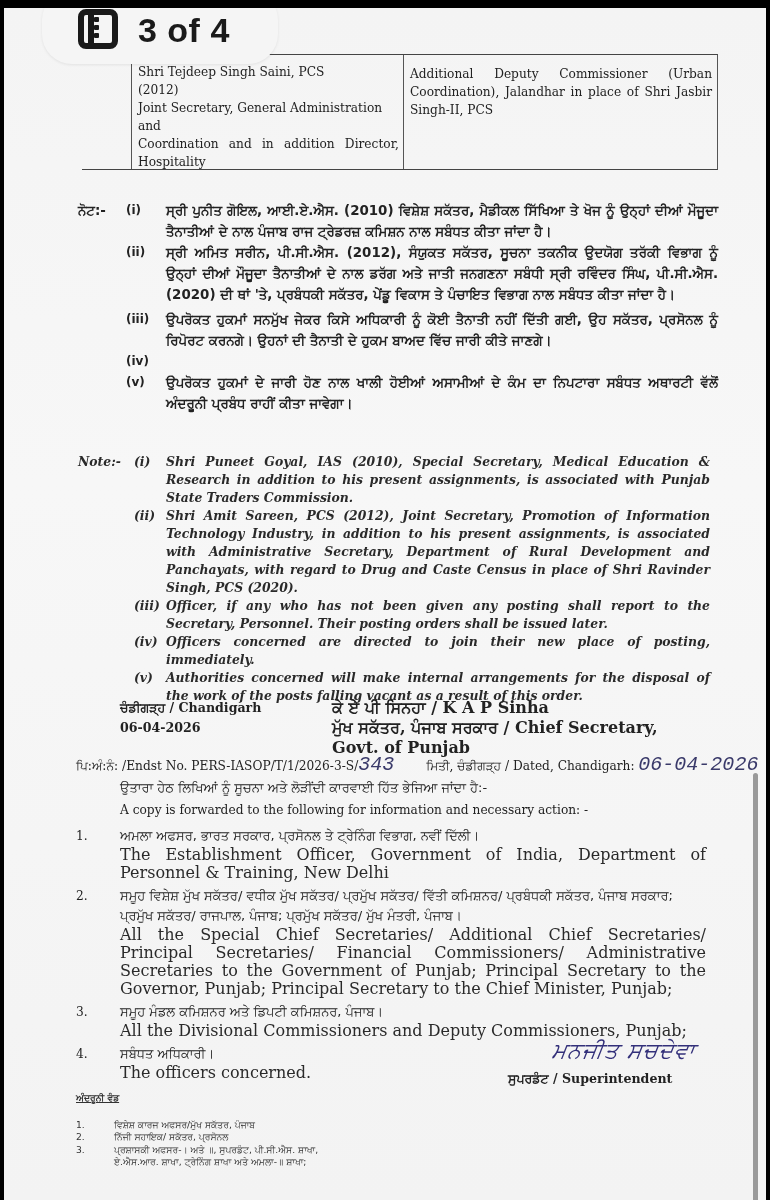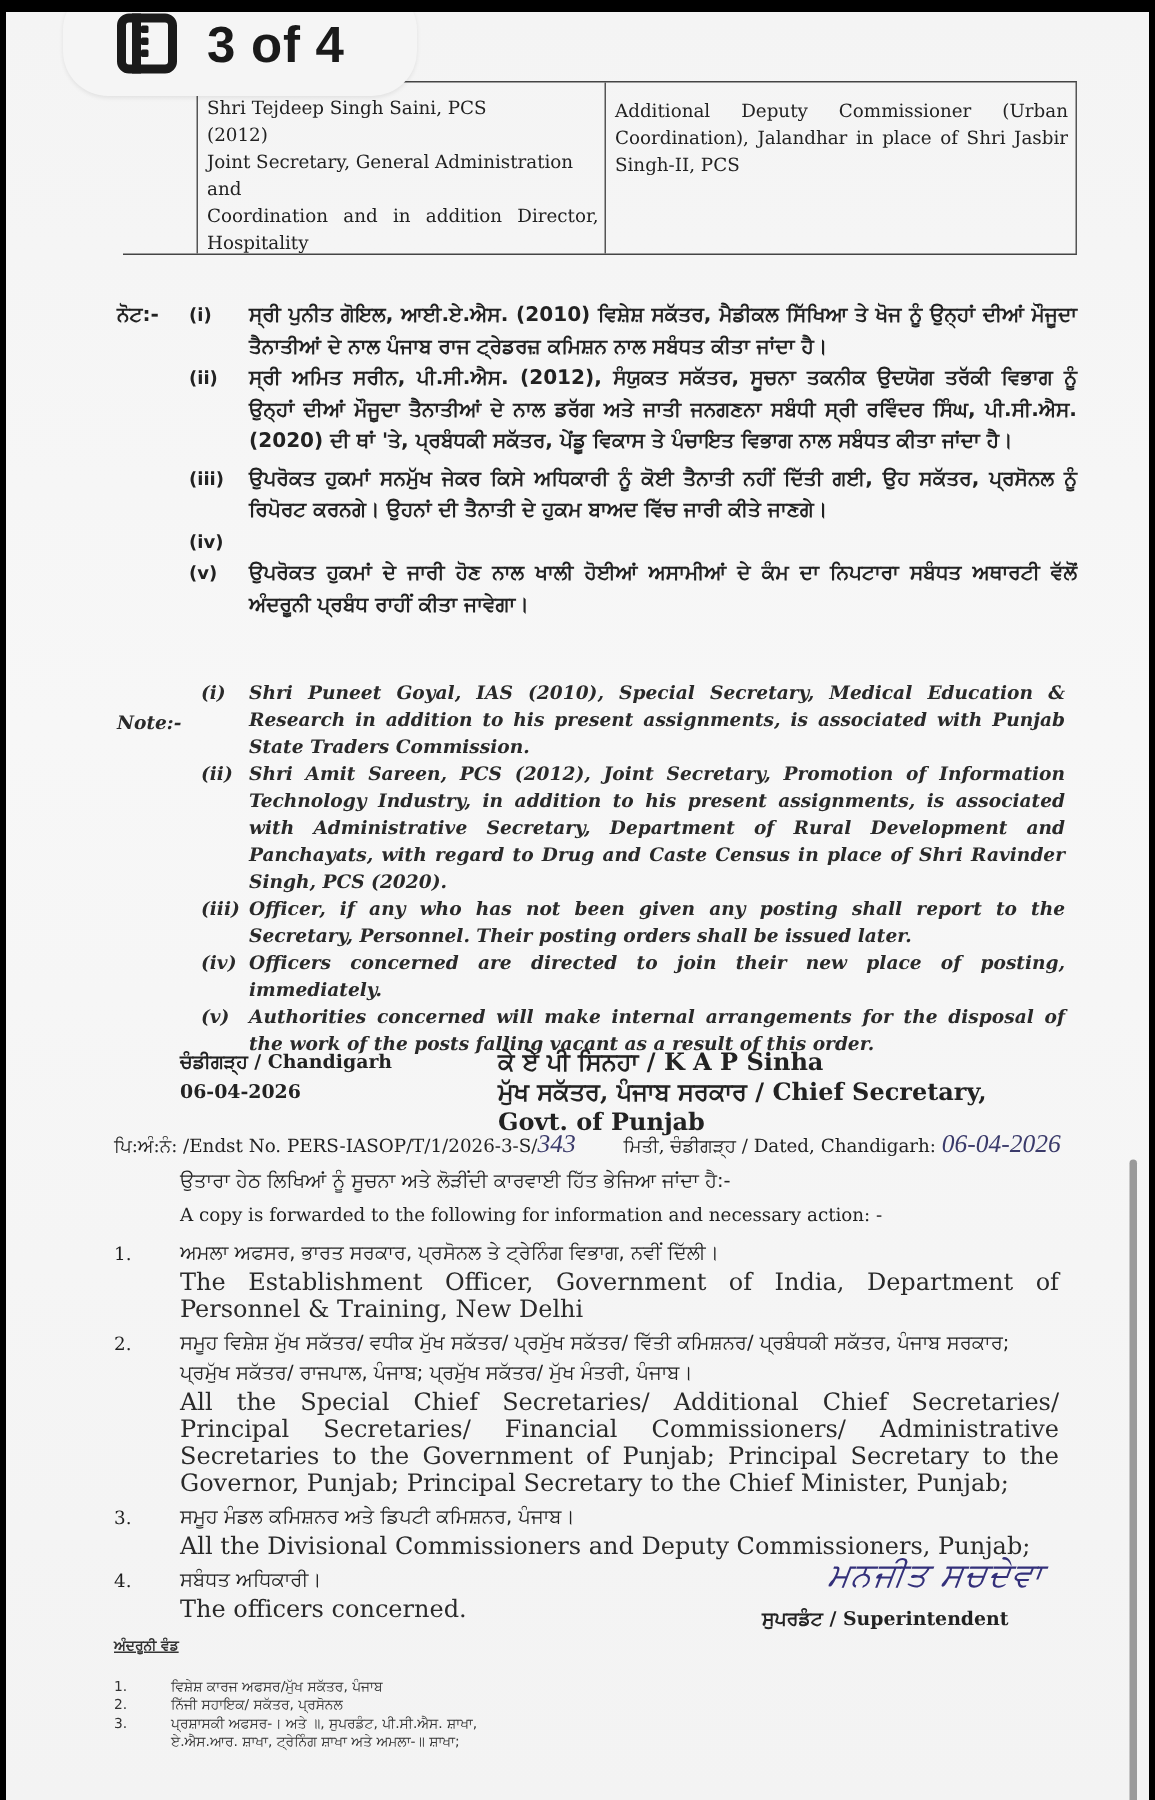--- a/index.html
+++ b/index.html
@@ -56,30 +56,30 @@
     .justify { text-align: justify; text-align-last: justify; }
 
     .notes-pa { position: absolute; left: 74px; top: 180px; width: 640px; font-family: "DejaVu Sans", sans-serif; font-size: 13.4px; line-height: 21px; color: #222; margin-top: 12px; }
     .note-row { display: flex; }
     .note-lbl { width: 48px; flex-shrink: 0; font-weight: 700; }
     .note-num { width: 40px; flex-shrink: 0; font-weight: 700; font-size: 12px; padding-left: 0; }
     .note-txt { flex: 1; font-weight: 700; text-align: justify; }
     .notes-pa .indent { padding-left: 48px; }
 
     .notes-en { position: absolute; left: 74px; top: 445px; width: 632px; font-family: "DejaVu Serif", serif; font-style: italic; font-weight: 700; font-size: 12.4px; line-height: 18px; color: #2a2a2a; }
-    .notes-en .note-lbl { width: 56px; font-weight: 700; margin-top: 20px; }
+    .notes-en .note-lbl { width: 56px; font-weight: 700; }
     .notes-en .note-num { width: 32px; font-weight: 700; font-size: 12.4px; }
     .notes-en .note-txt { text-align: justify; }
 
     .sig-left { position: absolute; left: 72px; top: 690px; font-family: "DejaVu Serif", serif; font-weight: 700; font-size: 12.6px; line-height: 20px; color: #222; margin-left: 44px; }
     .sig-right { position: absolute; left: 328px; top: 690px; width: 372px; font-family: "DejaVu Serif", serif; font-weight: 700; font-size: 16px; line-height: 20px; color: #222; }
     .sig-right .r1 { padding-right: 92px; }
 
     .endst { position: absolute; left: 72px; top: 745px; width: 680px; font-family: "DejaVu Serif", serif; font-size: 12.2px; color: #222; white-space: nowrap; }
-    .endst .hand { font-family: Liberation Serif, serif; font-size: 17px; color: #3a3a6a; font-style: italic; }
+    .endst .hand { font-family: Liberation Mono, monospace; font-size: 20px; color: #3a3a6a; font-style: italic; }
     .endst .gap { display: inline-block; width: 28px; }
 
     .copy-pa { position: absolute; left: 116px; top: 772px; font-family: "DejaVu Sans", sans-serif; font-size: 13px; color: #222; }
     .copy-en { position: absolute; left: 116px; top: 795px; font-family: "DejaVu Serif", serif; font-size: 12.2px; color: #222; }
 
     .recips { position: absolute; left: 72px; top: 818px; width: 630px; }
     .recip { display: flex; margin-bottom: 4px; }
     .recip .num { width: 44px; flex-shrink: 0; font-family: "DejaVu Serif", serif; font-size: 12.2px; padding-top: 3px; }
     .recip .body { flex: 1; }
     .recip .pa { font-family: "DejaVu Sans", sans-serif; font-size: 13px; line-height: 20px; color: #222; }

